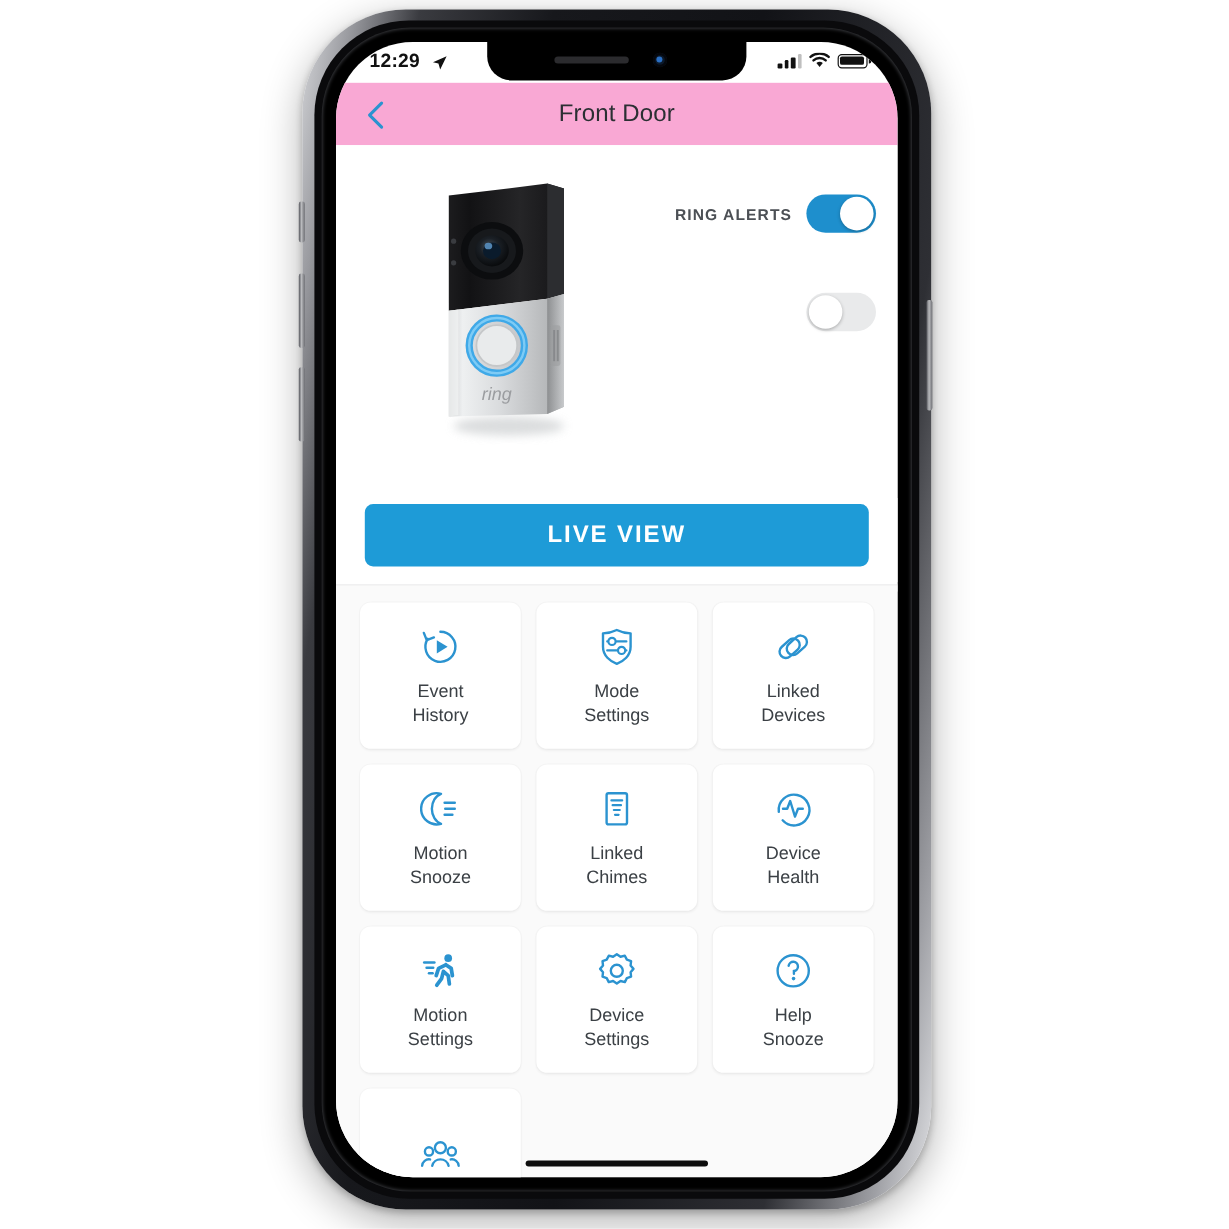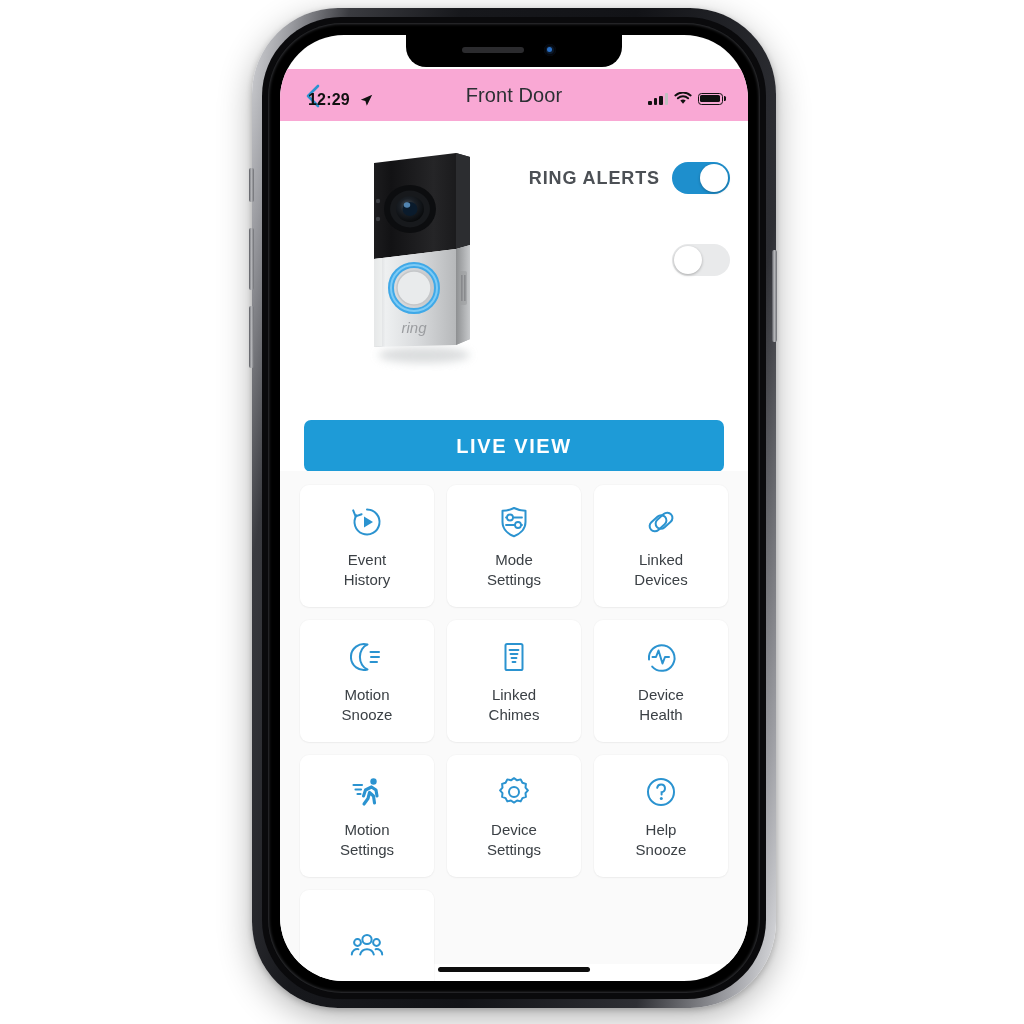--- a/index.html
+++ b/index.html
@@ -81,21 +81,20 @@
     width:5px; height:5px; border-radius:50%;
     background:#2a6fc4;
   }
 
   
   .statusbar {
     position: absolute; top: 0; left: 0;
     width: 468px; height: 34px;
     z-index: 30;
     color: #111;
-    margin-top: 48px;
   }
   .status-time {
     position: absolute; left: 28px; top: 8px;
     font-size: 16px; font-weight: bold; letter-spacing: .2px;
     color: #111;
   }
   .status-loc {
     position: absolute; left: 80px; top: 11px;
     width: 13px; height: 13px;
   }
@@ -153,21 +152,21 @@
   .toggles {
     position: absolute; right: 18px; top: 26px;
     width: 248px;
   }
   .toggle-row {
     display: flex; align-items: center; justify-content: flex-end;
     height: 62px; margin-bottom: 20px;
   }
   .toggle-label {
     text-align: right;
-    font-size: 18px; letter-spacing: .9px;
+    font-size: 13px; letter-spacing: .9px;
     color: #4c5055; font-weight: bold;
     line-height: 17px;
     margin-right: 12px;
     text-transform: uppercase;
   }
   .switch {
     width: 58px; height: 32px; border-radius: 16px;
     position: relative; flex: 0 0 auto;
     cursor: pointer;
   }
@@ -199,21 +198,21 @@
     cursor: pointer; border: none;
     font-family: "Liberation Sans", sans-serif;
   }
   .panel-divider {
     position: absolute; top: 452px; left: 0;
     width: 468px; height: 1px; background: #e6e7e8;
   }
 
   
   .grid-area {
-    position: absolute; top: 436px; left: 0;
+    position: absolute; top: 453px; left: 0;
     width: 468px; height: 493px;
     background: #fafafa;
     padding-top: 14px;
     box-sizing: border-box;
   }
   .grid {
     margin: 0 20px;
     display: grid;
     grid-template-columns: repeat(3, 1fr);
     gap: 13px;

